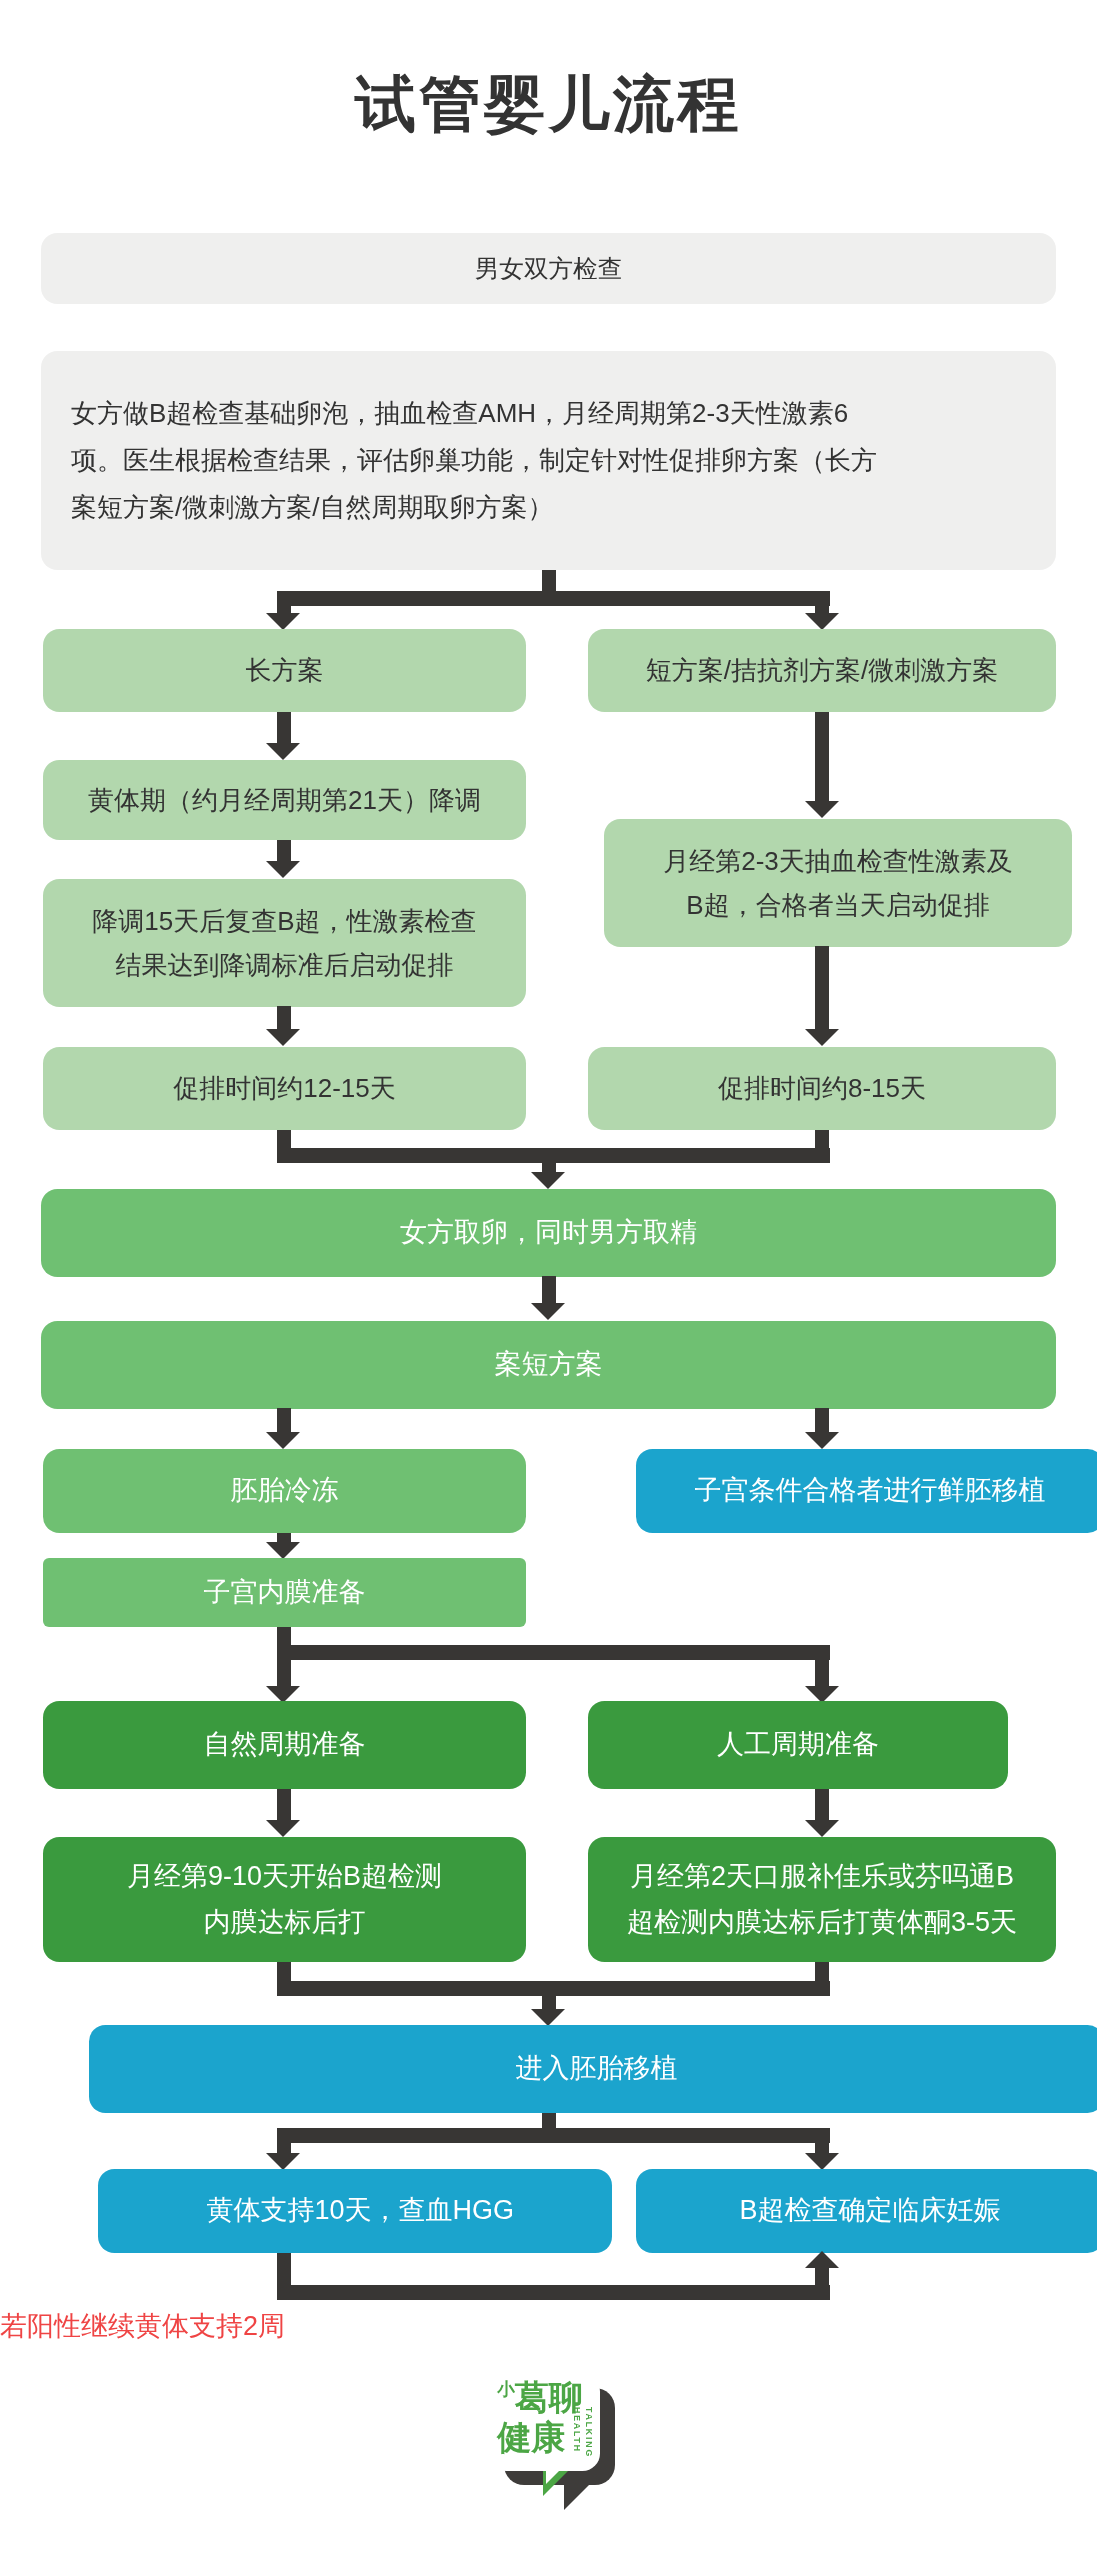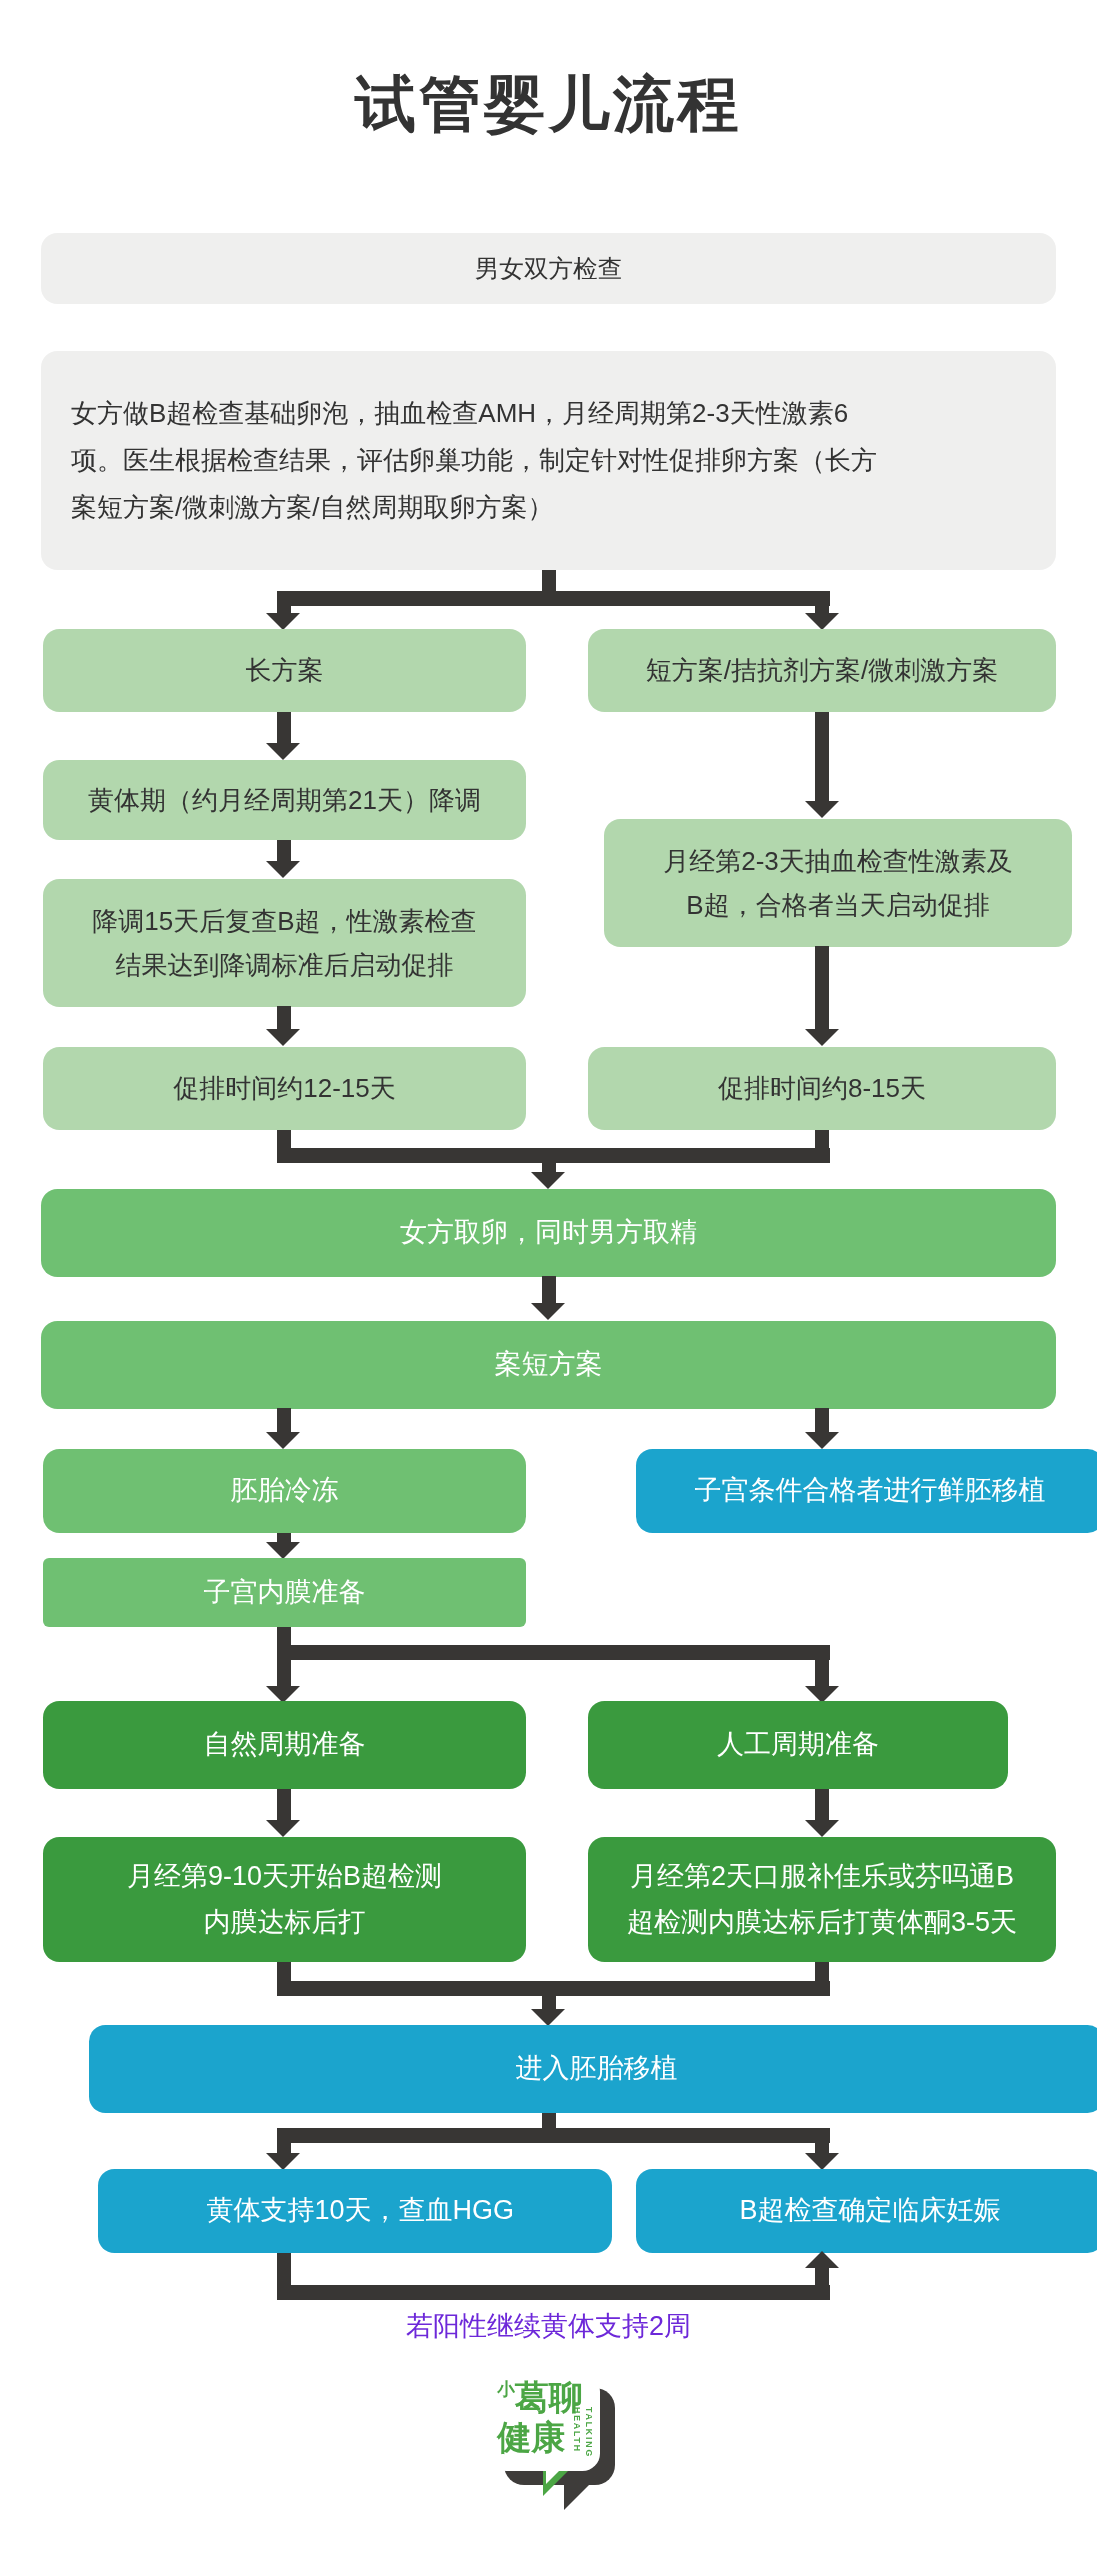--- a/index.html
+++ b/index.html
@@ -18,22 +18,22 @@
   .leftalign{justify-content:flex-start;text-align:left;padding:0 30px;line-height:1.82;}
   .stem,.bar{position:absolute;background:#383634;}
   .stem{width:14px;}
   .bar{height:15px;}
   .head{position:absolute;width:0;height:0;
         border-left:17.5px solid transparent;border-right:17.5px solid transparent;
         border-top:17.5px solid #383634;}
   .head-up{position:absolute;width:0;height:0;
         border-left:17.5px solid transparent;border-right:17.5px solid transparent;
         border-bottom:17.5px solid #383634;}
-  #note{position:absolute;left:0;top:2308px;width:100%;text-align:center;
-        font-size:27px;font-weight:500;color:#6d28d9;}
+  #note{position:absolute;left:0;top:2308px;width:100%;text-align:left;
+        font-size:27px;font-weight:500;color:#ef4444;}
   
   #logo{position:absolute;left:489px;top:2374px;width:125px;height:138px;}
   #logo-shadow{position:absolute;left:15px;top:14px;width:111px;height:97px;
         background:#3e3c3a;border-radius:20px;}
   #logo-shadow-tail{position:absolute;left:75px;top:104px;width:0;height:0;
         border-top:32px solid #3e3c3a;border-right:32px solid transparent;}
   #logo-bubble{position:absolute;left:0;top:0;width:111px;height:97px;
         background:#ffffff;border-radius:17.5px;box-sizing:border-box;padding:5.8px 8.2px;}
   #logo-tail-green{position:absolute;left:54px;top:94px;width:0;height:0;
         border-top:28px solid #4ca645;border-right:28px solid transparent;}

